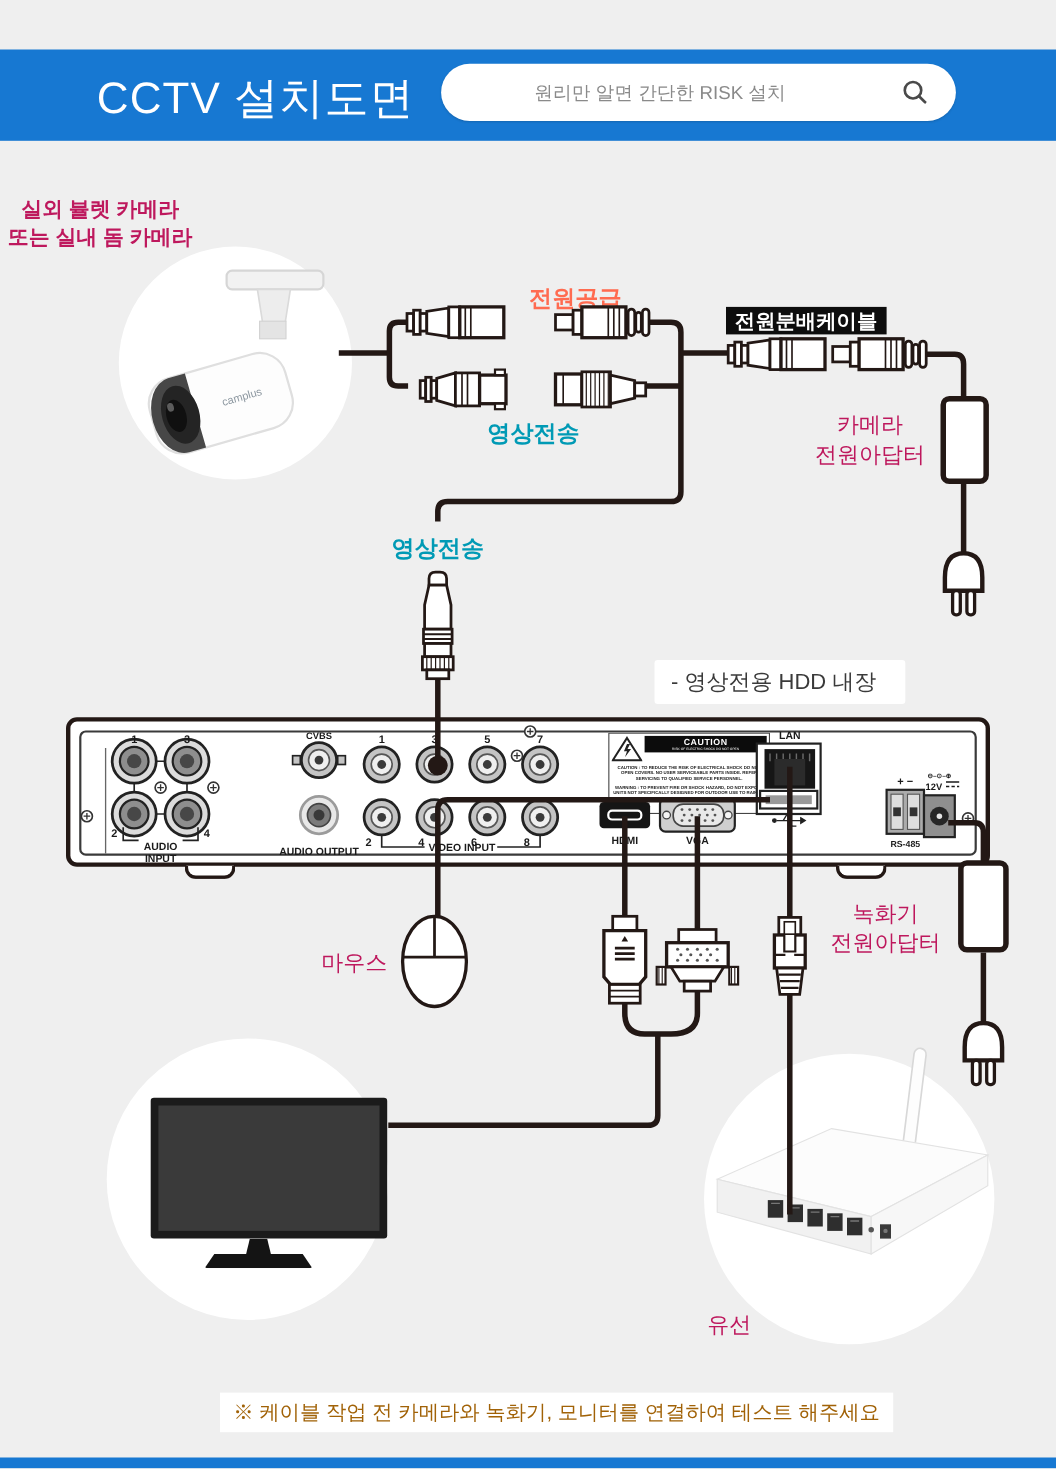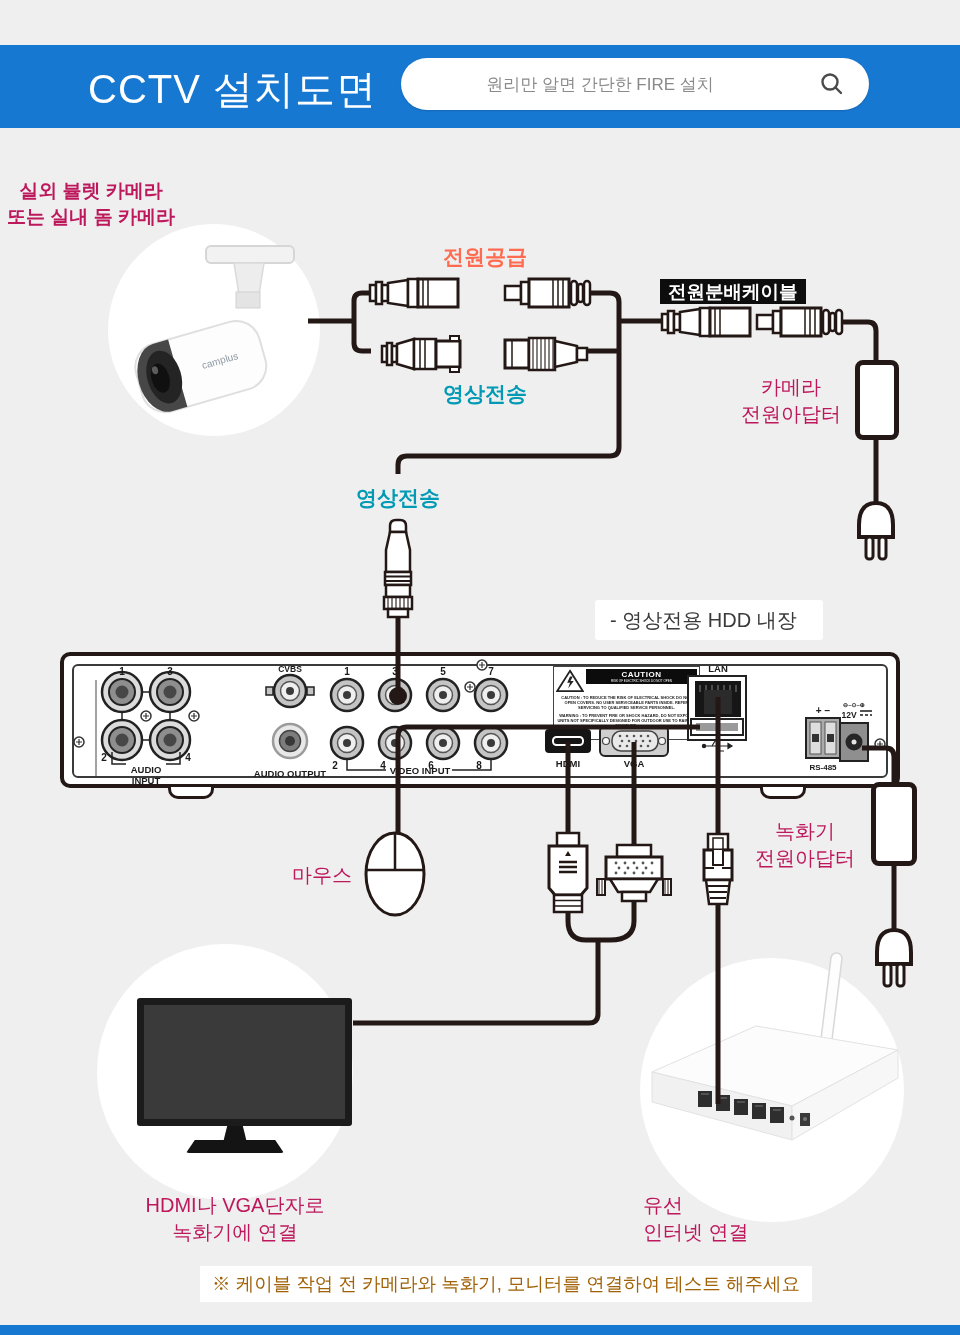--- a/index.html
+++ b/index.html
@@ -8,21 +8,21 @@
   .abs{position:absolute;}
   
   .topbar{left:0;top:45px;width:960px;height:83px;background:#1778d2;}
   .title{left:88px;top:62px;color:#fff;font-size:40px;font-weight:200;letter-spacing:1px;}
   .searchpill{left:401px;top:58px;width:468px;height:52px;background:#fff;border-radius:27px;box-shadow:0 1px 2px rgba(0,0,0,.15);}
   .searchtext{position:absolute;left:0;right:70px;top:0;bottom:0;display:flex;align-items:center;justify-content:center;color:#8a8a8a;font-size:17px;}
   .searchicon{position:absolute;right:24px;top:13px;}
   
   .lbl{color:#be185d;}
   .cam-label{left:0;top:178px;width:182px;text-align:center;font-size:19px;font-weight:600;line-height:1.38;}
-  .red-label{left:405px;top:243px;width:160px;text-align:center;font-weight:700;font-size:21px;}
+  .red-label{left:405px;top:257px;width:160px;text-align:right;font-weight:700;font-size:21px;}
   .teal-label{left:405px;top:380px;width:160px;text-align:center;font-weight:700;font-size:21px;}
   .teal-label2{left:355px;top:484px;width:86px;text-align:center;font-weight:700;font-size:21px;}
   .splitter-label{left:628px;top:279px;background:#0d0d0d;color:#fff;font-size:18.5px;font-weight:700;line-height:25px;padding:0 8px;margin-left:32px;}
   .cam-adapter-label{left:735px;top:374px;width:112px;text-align:center;font-size:20px;font-weight:500;line-height:1.35;}
   .dvr-adapter-label{left:745px;top:818px;width:120px;text-align:center;font-size:20px;font-weight:500;line-height:1.35;}
   .mouse-label{left:260px;top:862px;width:92px;text-align:right;font-size:20px;font-weight:500;}
   .monitor-label{left:110px;top:1192px;width:250px;text-align:center;font-size:20px;font-weight:500;line-height:1.35;}
   .router-label{left:643px;top:1192px;width:200px;text-align:left;font-size:20px;font-weight:500;line-height:1.35;}
   .hdd-note{left:595px;top:600px;width:228px;height:40px;background:#fff;border-radius:3px;font-size:20px;font-weight:500;color:#3a3a3a;line-height:40px;padding-left:15px;box-sizing:border-box;}
   
@@ -55,21 +55,21 @@
   svg text{font-family:"Liberation Sans",sans-serif;}
 </style>
 </head>
 <body>
 
 <div class="canvas">
 
   <div class="abs topbar"></div>
   <div class="abs title">CCTV 설치도면</div>
   <div class="abs searchpill">
-    <span class="searchtext">원리만 알면 간단한 FIRE 설치</span>
+    <span class="searchtext">원리만 알면 간단한 RISK 설치</span>
     <span class="searchicon">
       <svg width="26" height="26" viewBox="0 0 26 26">
           <circle cx="11" cy="11" r="7.5" fill="none" stroke="#4a4a4a" stroke-width="2.4"></circle>
           <path d="M16.5 16.5 L22 22" stroke="#4a4a4a" stroke-width="2.4" stroke-linecap="round"></path>
         </svg>
     </span>
   </div>
 
   <div class="abs lbl cam-label">
     <div>실외 뷸렛 카메라</div>
@@ -483,24 +483,19 @@
   </svg>
 
   <div class="abs adapter ad-cam"></div>
   <div class="abs adapter ad-dvr"></div>
 
   <div class="abs lbl mouse-label">마우스</div>
   <div class="abs lbl dvr-adapter-label">
     <div>녹화기</div>
     <div>전원아답터</div>
   </div>
-  <div class="abs lbl monitor-label">
-    <div>HDMI나 VGA단자로</div>
-    <div>녹화기에 연결</div>
-  </div>
   <div class="abs lbl router-label">
     <div>유선</div>
-    <div>인터넷 연결</div>
   </div>
 
   <div class="abs note-strip">※ 케이블 작업 전 카메라와 녹화기, 모니터를 연결하여 테스트 해주세요</div>
   <div class="abs botbar"></div>
 </div>
 
 </body></html>

